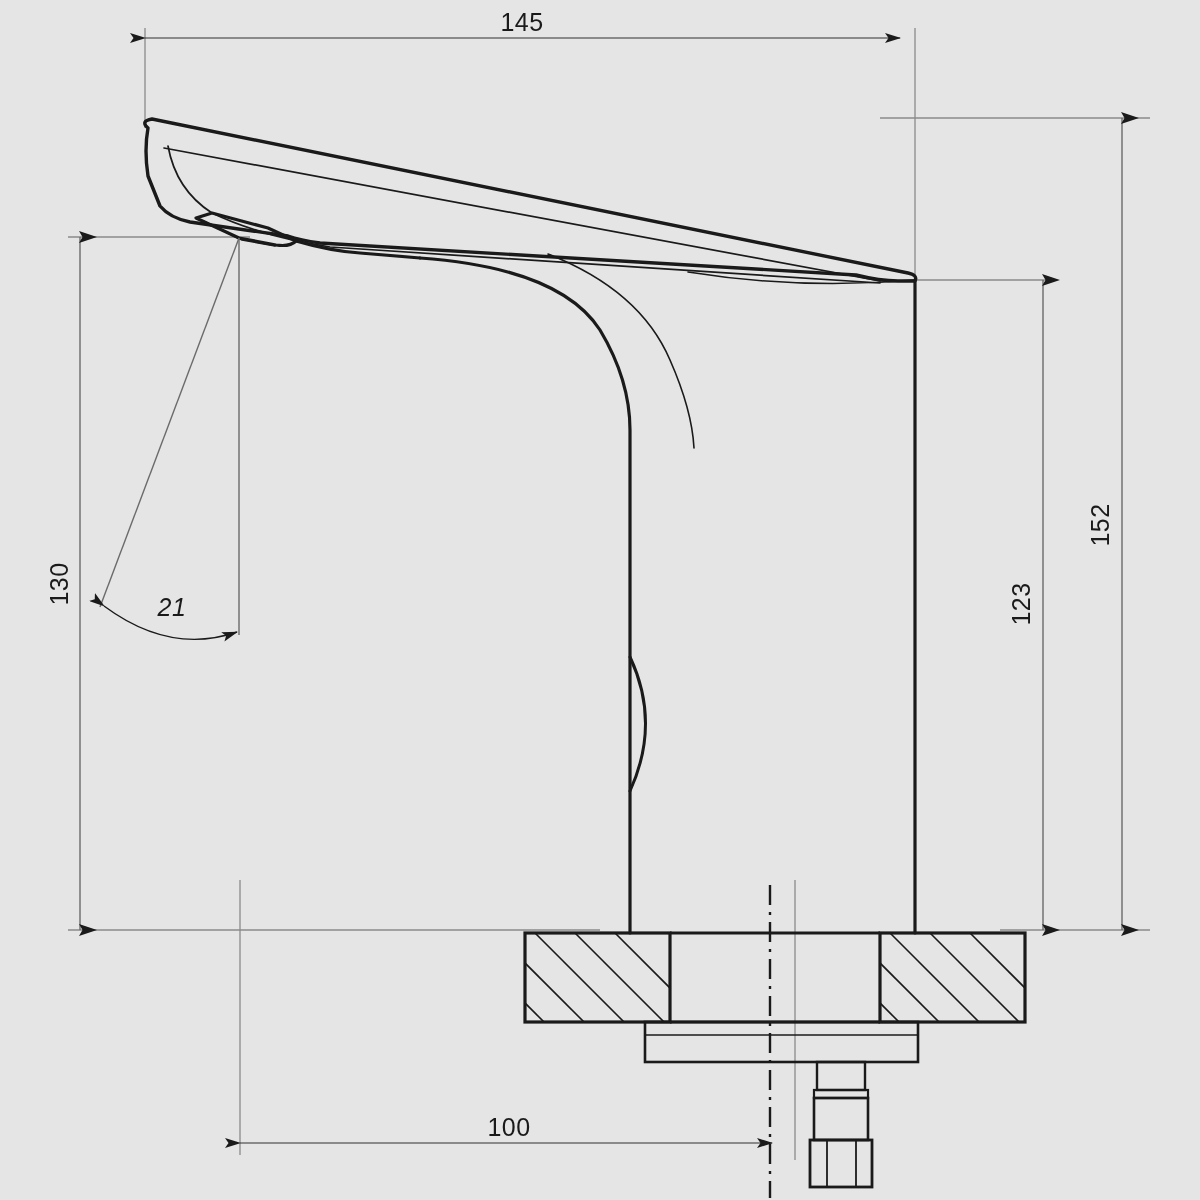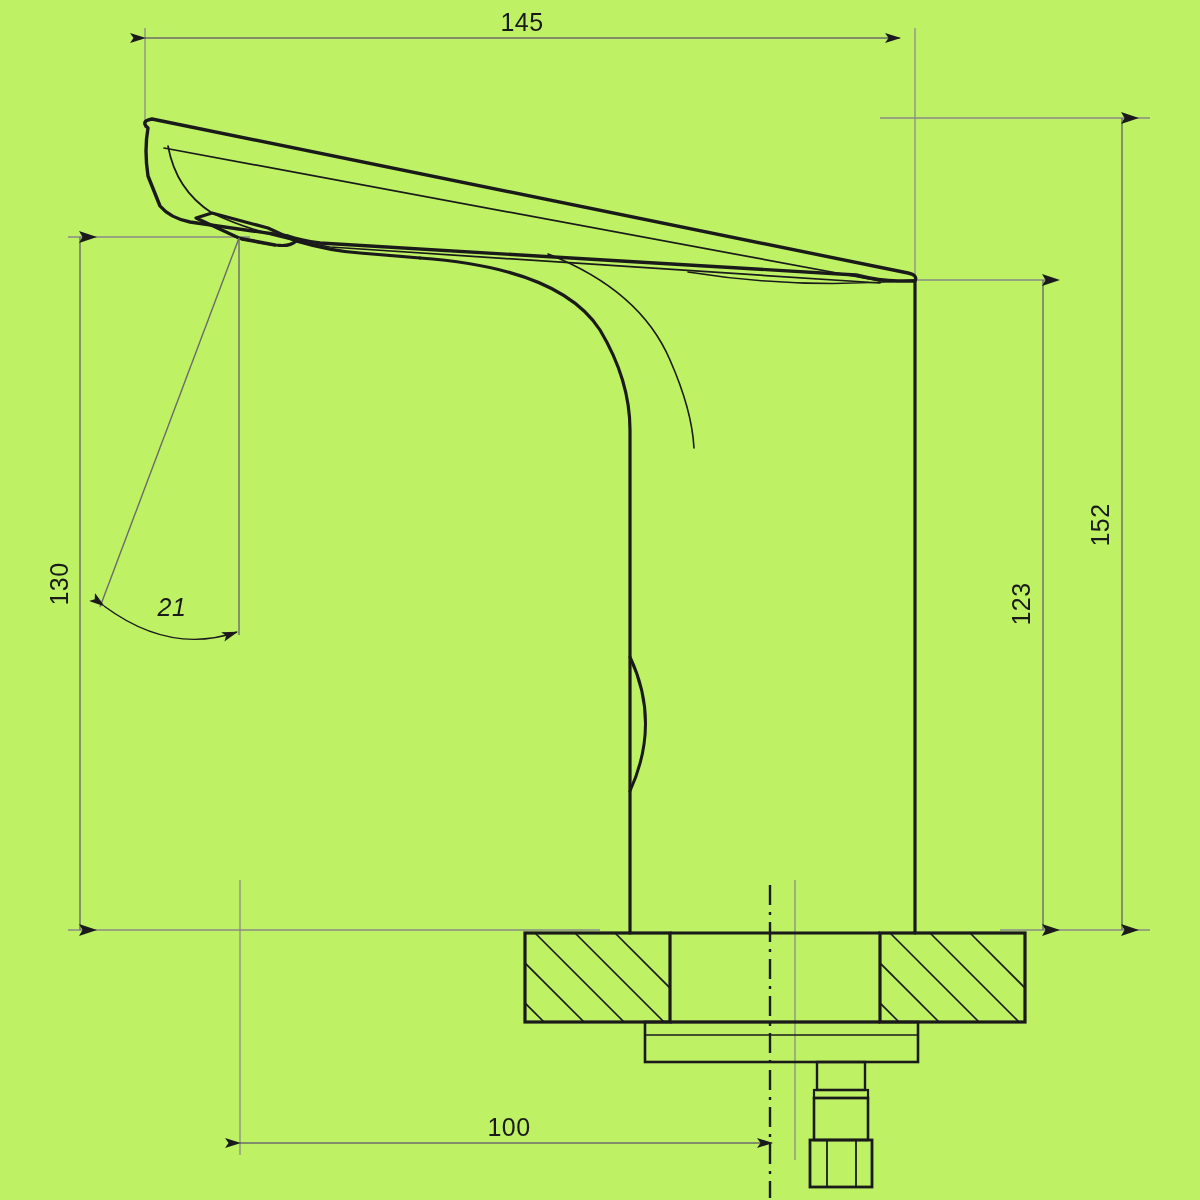--- a/index.html
+++ b/index.html
@@ -1,17 +1,17 @@
 <!DOCTYPE html>
 <html><head>
 <meta charset="utf-8">
 <style>
   html,body{margin:0;padding:0;background:#ffffff;}
   body{width:1200px;height:1200px;overflow:hidden;font-family:"Liberation Sans",sans-serif;}
-  #stage{position:relative;width:1200px;height:1200px;background:#bef264;}
+  #stage{position:relative;width:1200px;height:1200px;background:#e5e5e5;}
   svg{display:block;}
   .dimtext{font-family:"Liberation Sans",sans-serif;font-size:25px;fill:#1a1a1a;letter-spacing:.5px;}
 </style>
 </head>
 <body>
 
 <div id="stage">
 <svg width="1200" height="1200" viewBox="0 0 1200 1200">
 
   <defs>

